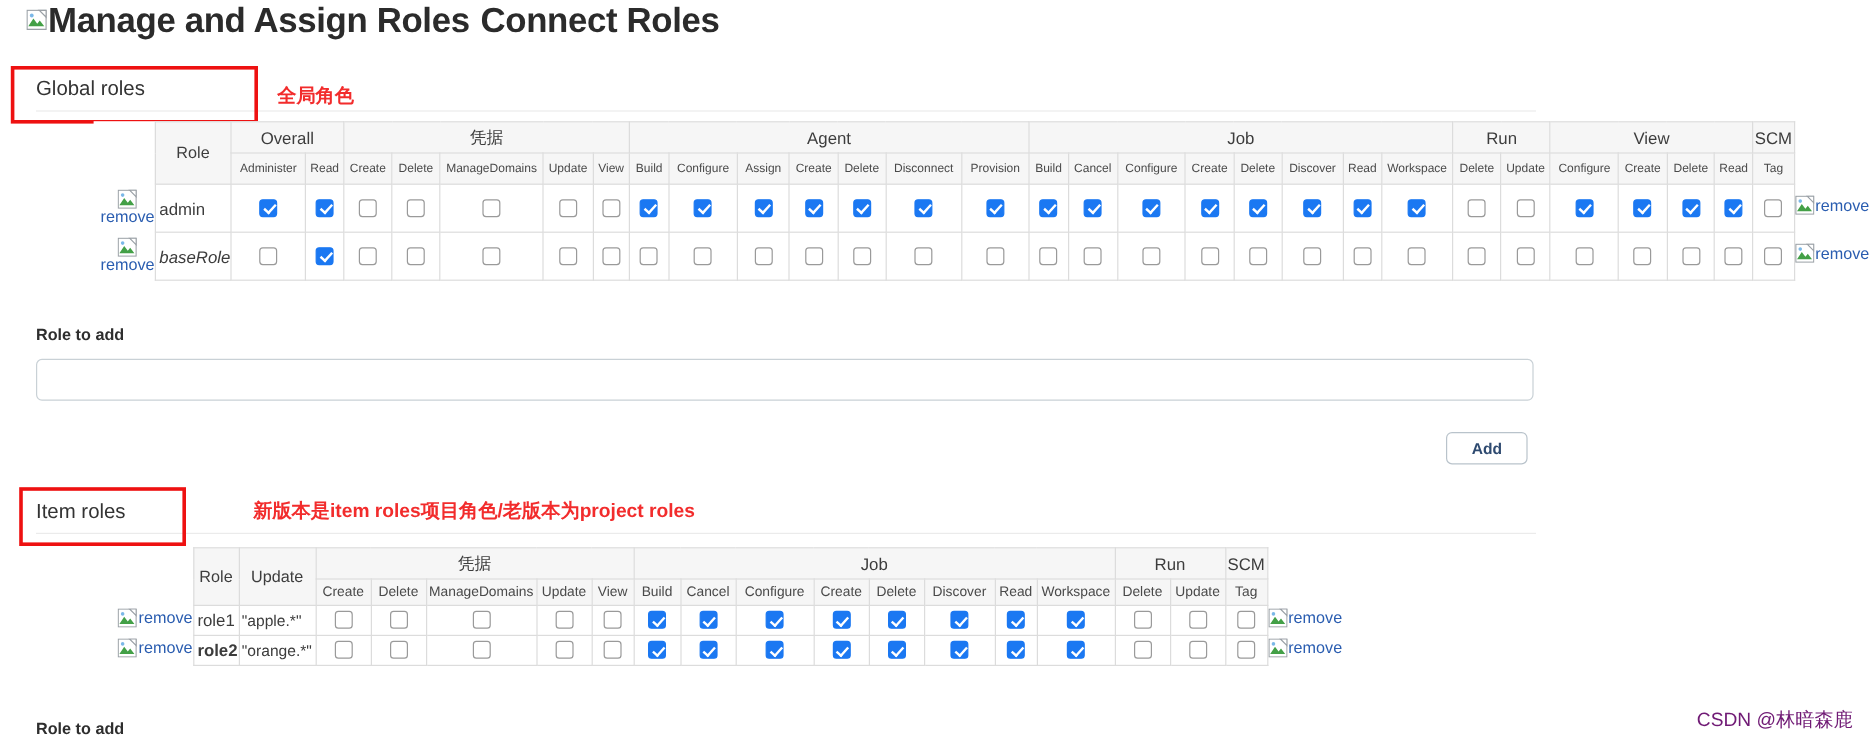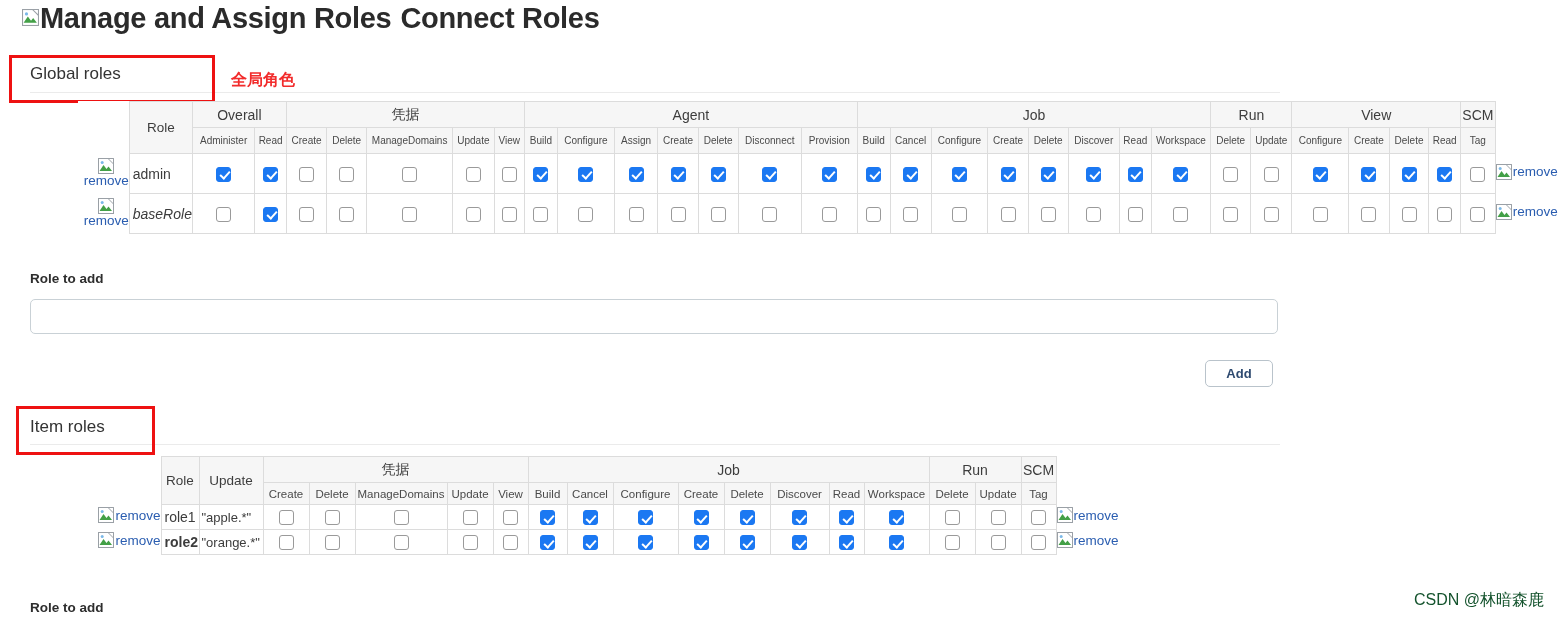--- a/index.html
+++ b/index.html
@@ -173,21 +173,21 @@
     color: #2e4a70;
     font-family: "Liberation Sans", sans-serif;
     font-size: 13px;
     font-weight: 700;
     cursor: pointer;
   }
 
   .watermark {
     position: absolute;
     right: 14px; bottom: 10px;
-    color: #14532d;
+    color: #701a75;
     font-size: 16px;
     white-space: nowrap;
     user-select: none;
   }
 </style>
 </head>
 <body>
 
 <div id="page">
 
@@ -367,20 +367,21 @@
     </table>
   </div>
 
   <div class="field-label" style="left:30px; top:271px;">Role to add</div>
   <input class="text-input" style="left: 30px; top: 299px; width: 1248px; height: 35px;" placeholder="">
   <button class="btn" style="left:1205px; top:360px; width:68px; height:27px;">Add</button>
 
   <div class="section-head" style="left:30px; top:417px;">Item roles</div>
   <div class="section-rule" style="left:30px; top:444px; width:1250px;"></div>
   <div class="redbox" style="left:16px; top:406px; width:139px; height:49px;"></div>
+  <div class="red-note" style="left:211px; top:416px; font-size:16px;">新版本是item roles项目角色/老版本为project roles</div>
 
   <div class="matrix-wrap" style="left:89px; top:456px;">
     <table class="matrix" id="item-table">
       <thead>
         <tr class="grouprow">
             <th rowspan="2" class="removecell" style="width: 72px; height: 26px;"></th>
             <th rowspan="2" style="width: 38px; font-size: 13.5px; height: 26px;">Role</th>
             <th rowspan="2" style="width: 64px; font-size: 13.5px; height: 26px;">Update</th>
             <th colspan="5" style="height: 26px;">凭据</th>
             <th colspan="8" style="height: 26px;">Job</th>

